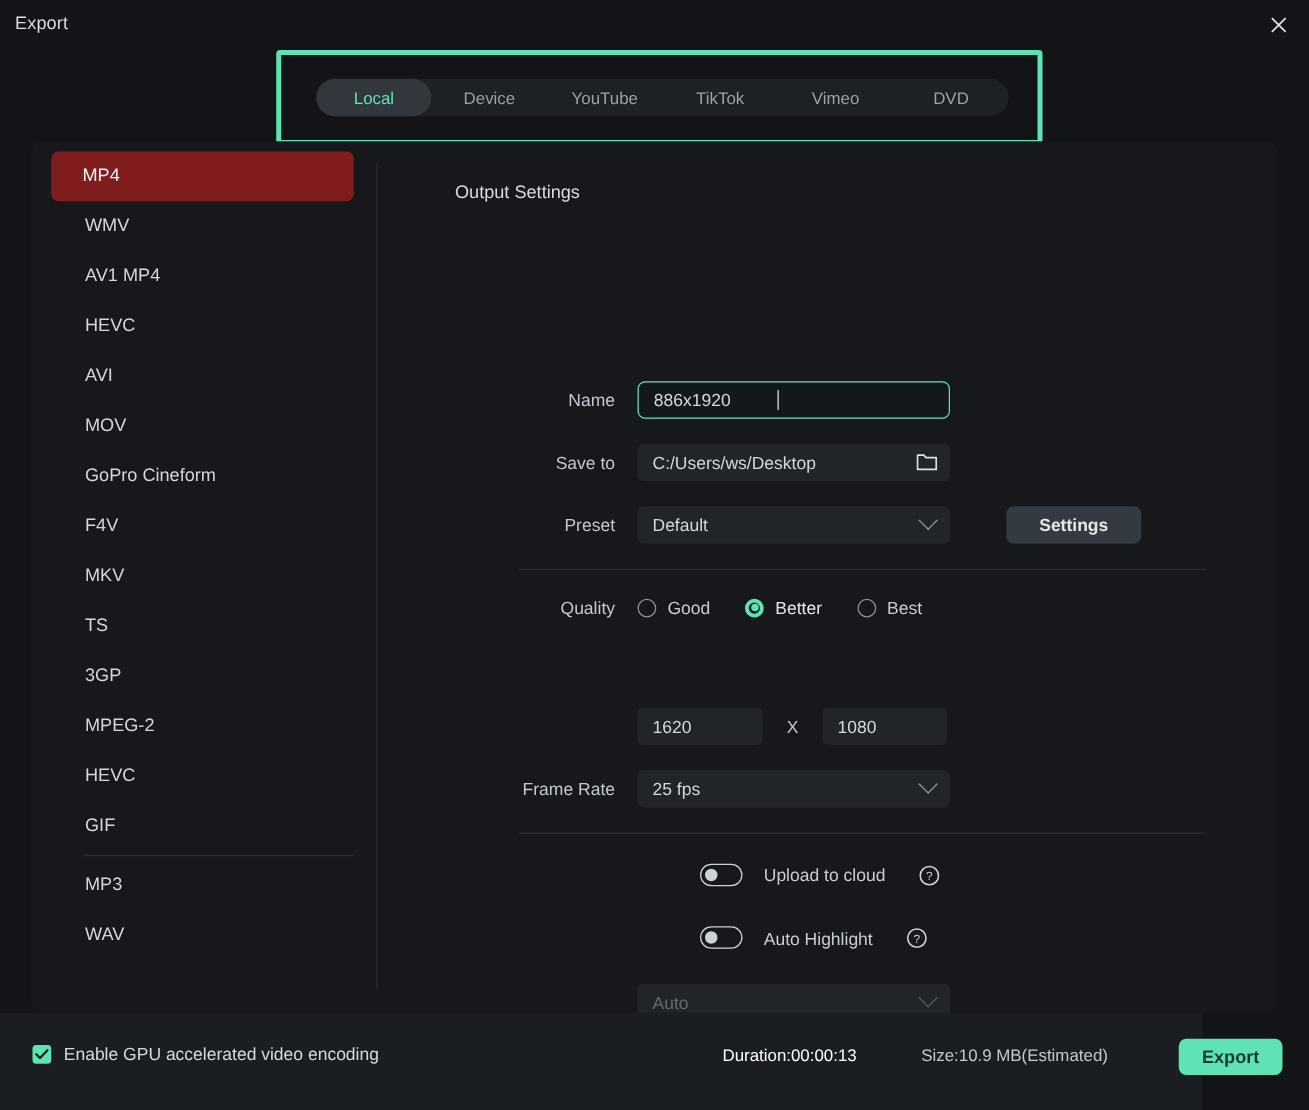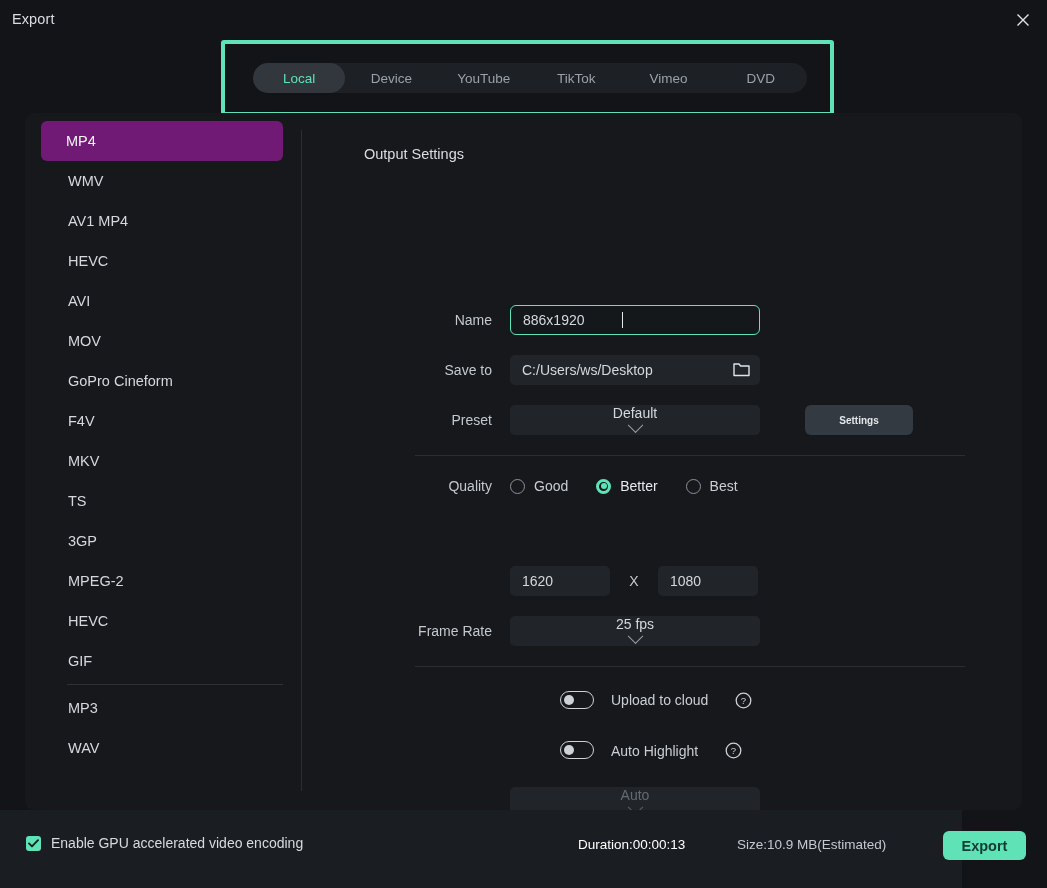--- a/index.html
+++ b/index.html
@@ -106,21 +106,21 @@
     display: flex;
     align-items: center;
     padding-left: 25px;
     font-size: 14.5px;
     color: #d4d8dd;
     border-radius: 6px;
     cursor: pointer;
     box-sizing: border-box;
   }
   .format-item.active {
-    background: #701a75;
+    background: #7f1d1d;
     color: #f2f4f6;
     margin-left: 16px;
   }
   .format-sep {
     margin: 3px 18px 3px 42px;
     height: 1px;
     background: #2e3236;
   }
 
   .vdivider {
@@ -193,21 +193,20 @@
     background: #21252a;
     border-radius: 5px;
     display: flex;
     align-items: center;
     padding: 0 12px;
     box-sizing: border-box;
     font-size: 14px;
     color: #d4d8dd;
     cursor: pointer;
     justify-content: space-between;
-    flex-direction: column;
   }
   .select.disabled { color: #636a71; cursor: default; }
   .chev {
     width: 10px; height: 10px;
     border-right: 1.6px solid #9aa1a9;
     border-bottom: 1.6px solid #9aa1a9;
     transform: rotate(45deg) translate(-3px, -3px);
   }
   .select.disabled .chev { border-color: #5a6168; }
 
@@ -217,21 +216,21 @@
     cursor: pointer;
   }
 
   .btn-settings {
     position: absolute;
     left: 503px; top: 292px;
     width: 108px; height: 30px;
     background: #343a41;
     border-radius: 6px;
     display: flex; align-items: center; justify-content: center;
-    font-size: 10px; font-weight: bold;
+    font-size: 14px; font-weight: bold;
     color: #e3e7ea;
     cursor: pointer;
   }
 
   .hdivider {
     position: absolute;
     left: 113px;
     width: 550px;
     height: 1px;
     background: #2a2e33;

